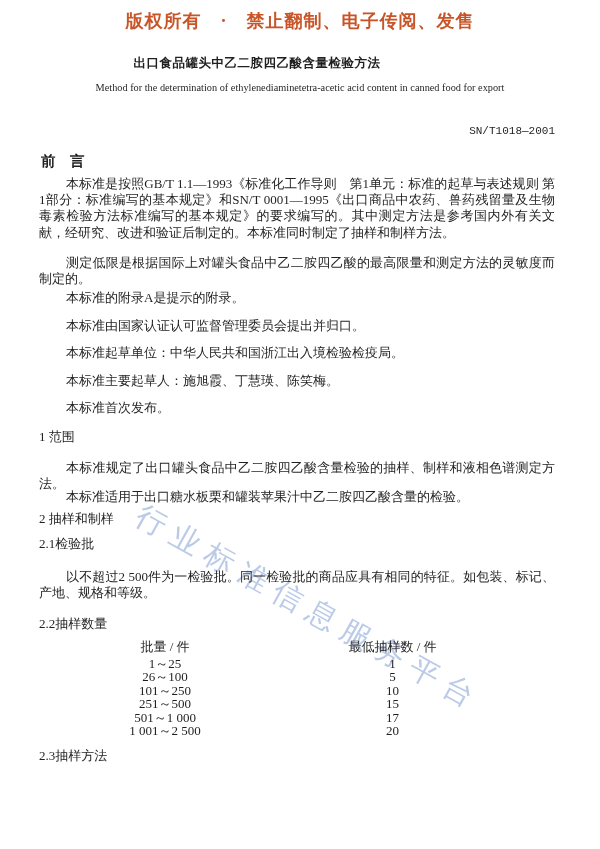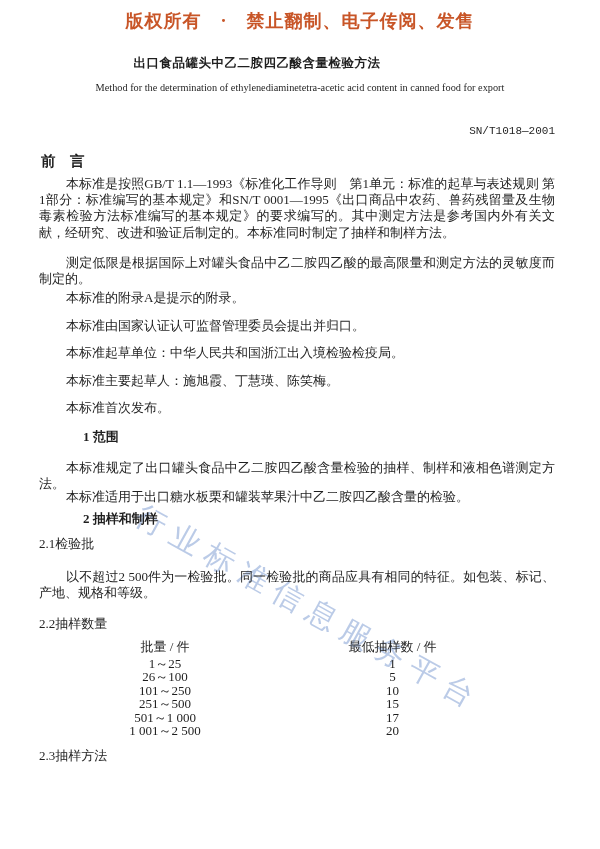--- a/index.html
+++ b/index.html
@@ -57,24 +57,23 @@
   }
   .p1{top:176px;}
   .p2{top:247px;margin-top:8px;}
   .p3{top:290px;}
   .p4{top:318px;}
   .p5{top:345px;}
   .p6{top:373px;}
   .p7{top:400px;}
   .sec-heading{
     left:39px;
-    font-size:13px;font-weight:bold;
+    font-size:13px;font-weight:normal;
     line-height:14px;
     z-index:2;
-    margin-left:44px;
   }
   .sub-heading{
     left:39px;
     font-size:13px;font-weight:normal;
     line-height:14px;
     z-index:2;
   }
   .h-scope{top:430px;}
   .s1p1{top:460px;}
   .s1p2{top:489px;}

